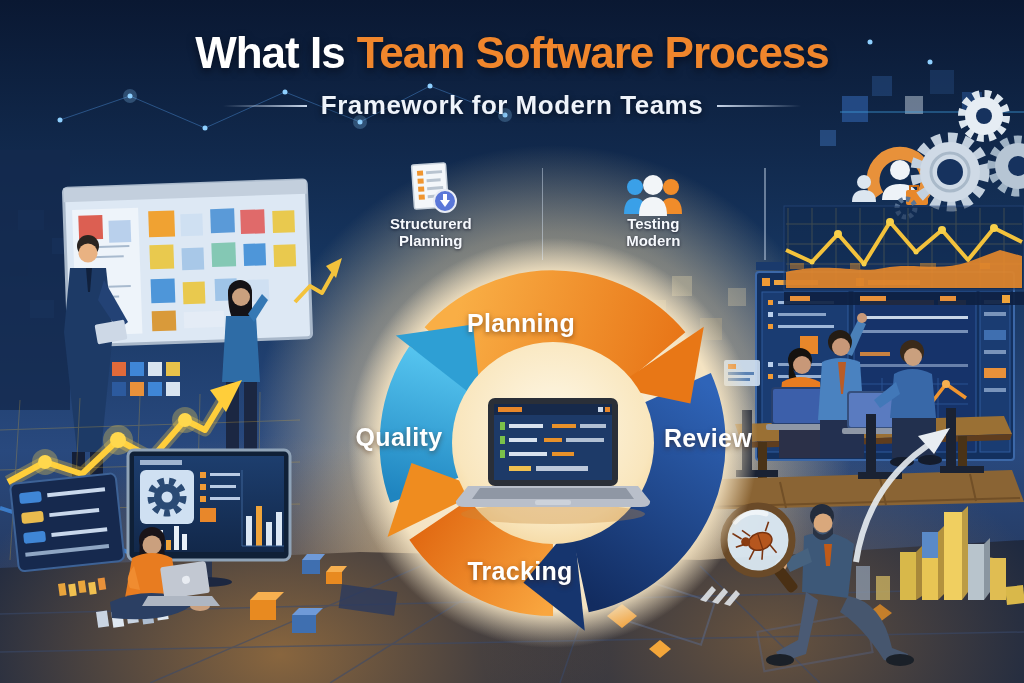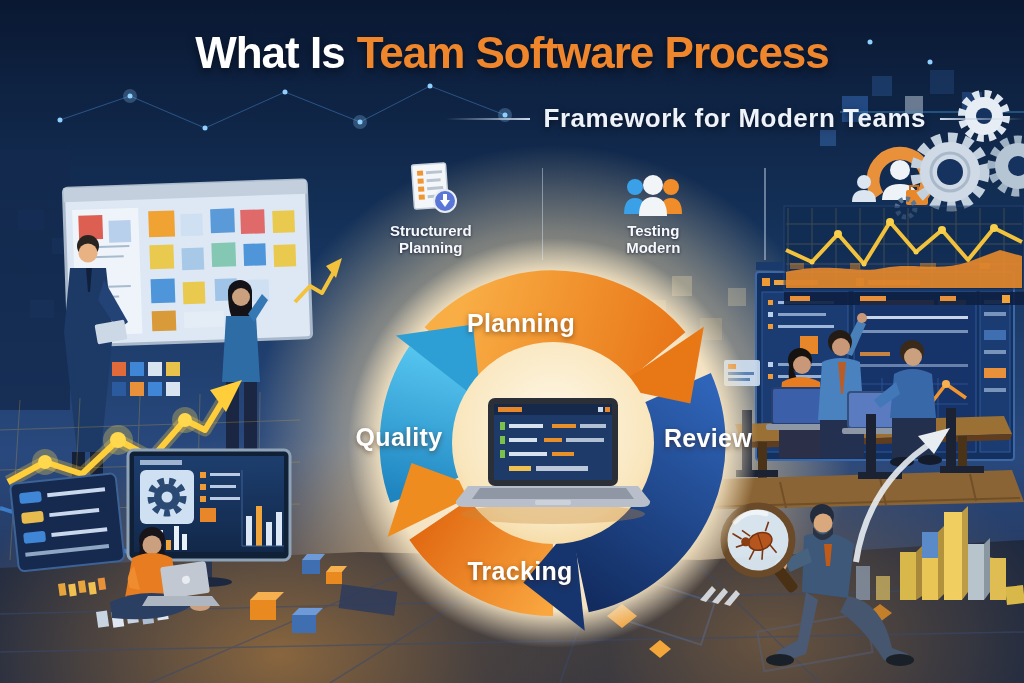--- a/index.html
+++ b/index.html
@@ -5,30 +5,30 @@
   html,body{margin:0;padding:0;background:#05070d;}
   .canvas{position:relative;width:1024px;height:683px;overflow:hidden;
           font-family:"Liberation Sans",sans-serif;background:#404040;}
   .canvas svg.scene{position:absolute;left:0;top:0;display:block;}
 
   
   .title-block{position:absolute;left:0;top:28px;width:100%;text-align:center;z-index:6;}
   .title-block h1{margin:0;font-size:44px;font-weight:bold;letter-spacing:-1px;color:#ffffff;
                   text-shadow:0 3px 8px rgba(0,0,10,.55);}
   .title-block h1 .hl{color:#f0862c;margin-left:12px;}
-  .subtitle-row{margin-top:25px;display:flex;align-items:center;justify-content:flex-end;gap:14px;}
+  .subtitle-row{margin-top:12px;display:flex;align-items:center;justify-content:center;gap:14px;}
   .subtitle-row .sub{font-size:26px;font-weight:bold;color:#eef3fa;letter-spacing:.5px;
                      text-shadow:0 2px 6px rgba(0,0,10,.55);}
   .rule-l,.rule-r{width:84px;height:2px;}
   .rule-l{background:linear-gradient(90deg,rgba(200,214,234,0),#c8d6ea);}
   .rule-r{background:linear-gradient(90deg,#c8d6ea,rgba(200,214,234,0));}
 
   
   .features{position:absolute;left:320px;top:162px;width:446px;display:flex;z-index:6;}
-  .feature{flex:1;display:flex;flex-direction:column;align-items:center;gap:7px;}
+  .feature{flex:1;display:flex;flex-direction:column;align-items:center;}
   .ficon{height:54px;display:flex;align-items:flex-end;justify-content:center;}
   .flabel{font-size:15px;font-weight:bold;color:#f6f9fd;text-align:center;line-height:1.12;
           text-shadow:0 1px 3px rgba(0,0,25,.65);}
   .fdivider{width:1px;height:92px;margin-top:6px;background:rgba(225,238,255,.42);}
 
   
   .cycle-label{position:absolute;z-index:7;transform:translate(-50%,-50%);
                color:#ffffff;font-weight:bold;font-size:25px;letter-spacing:.3px;
                text-shadow:0 2px 5px rgba(60,25,0,.5);}
 </style>

